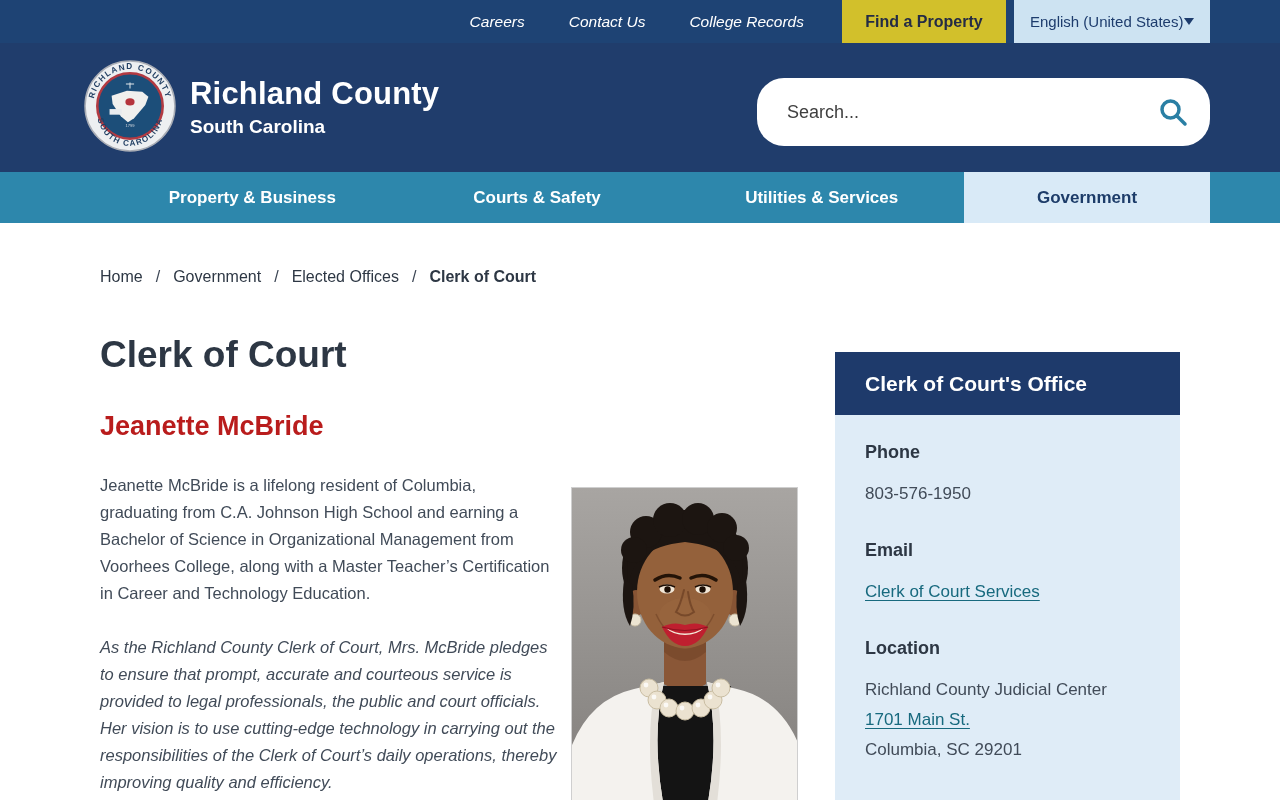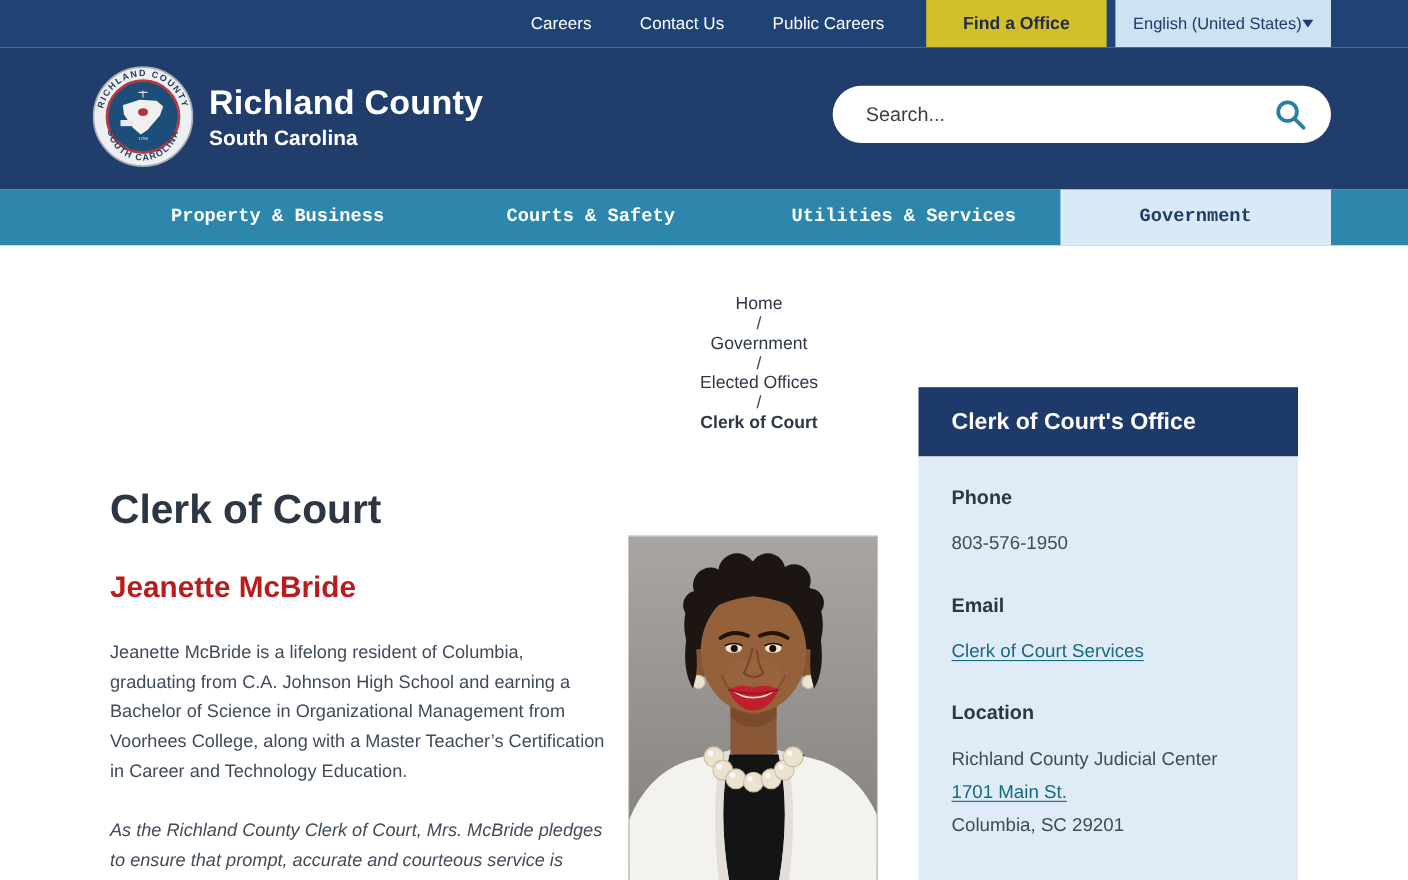--- a/index.html
+++ b/index.html
@@ -14,21 +14,21 @@
 
   
   .topbar {
     height:43px; background:#1e4374;
     display:flex; justify-content:flex-end; align-items:stretch;
     padding-right:70px;
   }
   .topbar-links { display:flex; margin-right:16px; }
   .topbar-links a {
     display:flex; align-items:center; padding:0 22px;
-    color:#ffffff; font-size:15.5px;
+    color:#ffffff; font-size:15.5px;font-style:italic;
   }
   .find-service {
     width:164px; background:#d2c02b; color:#242b45;
     font-weight:bold; font-size:16px;
     display:flex; align-items:center; justify-content:center;
   }
   .lang {
     width:196px; margin-left:8px; background:#cde3f2; color:#1d3c6d;
     font-size:15px; display:flex; align-items:center;
     justify-content:space-between; padding:0 16px;
@@ -39,46 +39,46 @@
     border-top:7px solid #1d3c6d;
   }
 
   
   .masthead { height:129px; background:#203d6c; position:relative; }
   .logo { position:absolute; left:84px; top:17px; width:92px; height:92px; display:block; }
   .site-title { position:absolute; left:190px; top:33px; color:#ffffff; }
   .site-name { font-size:31px; font-weight:bold; line-height:36px; letter-spacing:0.2px; }
   .site-sub  { font-size:19px; font-weight:bold; line-height:24px; margin-top:3px; }
   .search {
-    position:absolute; right:70px; top:35px; width:453px; height:52px;
+    position:absolute; right:70px; top:35px; width:453px; height:68px;
     background:#ffffff; border-radius:27px;
     display:flex; align-items:center; padding:0 22px 0 30px;
   }
   .search input {
     flex:1; border:none; outline:none; font-size:18px; color:#333;
     font-family:"Liberation Sans", sans-serif; background:transparent;
   }
   .search input::placeholder { color:#3f3f3f; opacity:1; }
   .search-btn { background:none; border:none; cursor:pointer; display:flex; align-items:center; }
 
   
   .mainnav {
     height:51px; background:#2d87ac;
-    display:flex; align-items:stretch; padding:0 70px 0 110px;font-family:Liberation Mono, monospace;
+    display:flex; align-items:stretch; padding:0 70px 0 110px;
   }
   .nav-item {
     flex:1; display:flex; align-items:center; justify-content:center;
     color:#ffffff; font-weight:bold; font-size:17px;
   }
   .nav-item.active { flex:0 0 246px; background:#d9eaf7; color:#1d3c69; }
 
   
   .breadcrumb {
     padding:45px 0 0 100px; font-size:16px; color:#2d3744;
-    display:flex; align-items:center;flex-direction:column;
+    display:flex; align-items:center;
   }
   .breadcrumb .sep { margin:0 13px; color:#3c4654; }
   .breadcrumb .current { font-weight:bold; }
 
   
   .content-col { margin:49px 0 0 100px; width:458px; }
   h1 { font-size:37px; font-weight:bold; color:#2d3744; line-height:40px; }
   h2 { font-size:27px; font-weight:bold; color:#b91c1c; margin-top:36px; line-height:30px; }
   .content-col p {
     margin-top:31px; font-size:16.5px; line-height:27px; color:#414b58;
@@ -107,23 +107,23 @@
   .loc-name { max-width:250px; }
 </style>
 </head>
 <body>
 
 <header>
   <div class="topbar">
     <nav class="topbar-links">
       <a>Careers</a>
       <a>Contact Us</a>
-      <a>Public Careers</a>
+      <a>College Records</a>
     </nav>
-    <a class="find-service">Find a Office</a>
+    <a class="find-service">Find a Property</a>
     <div class="lang">
       <span>English (United States)</span>
       <span class="caret"></span>
     </div>
   </div>
 
   <div class="masthead">
     <a class="logo">
       <svg viewBox="0 0 90 90" width="92" height="92">
         <defs>

